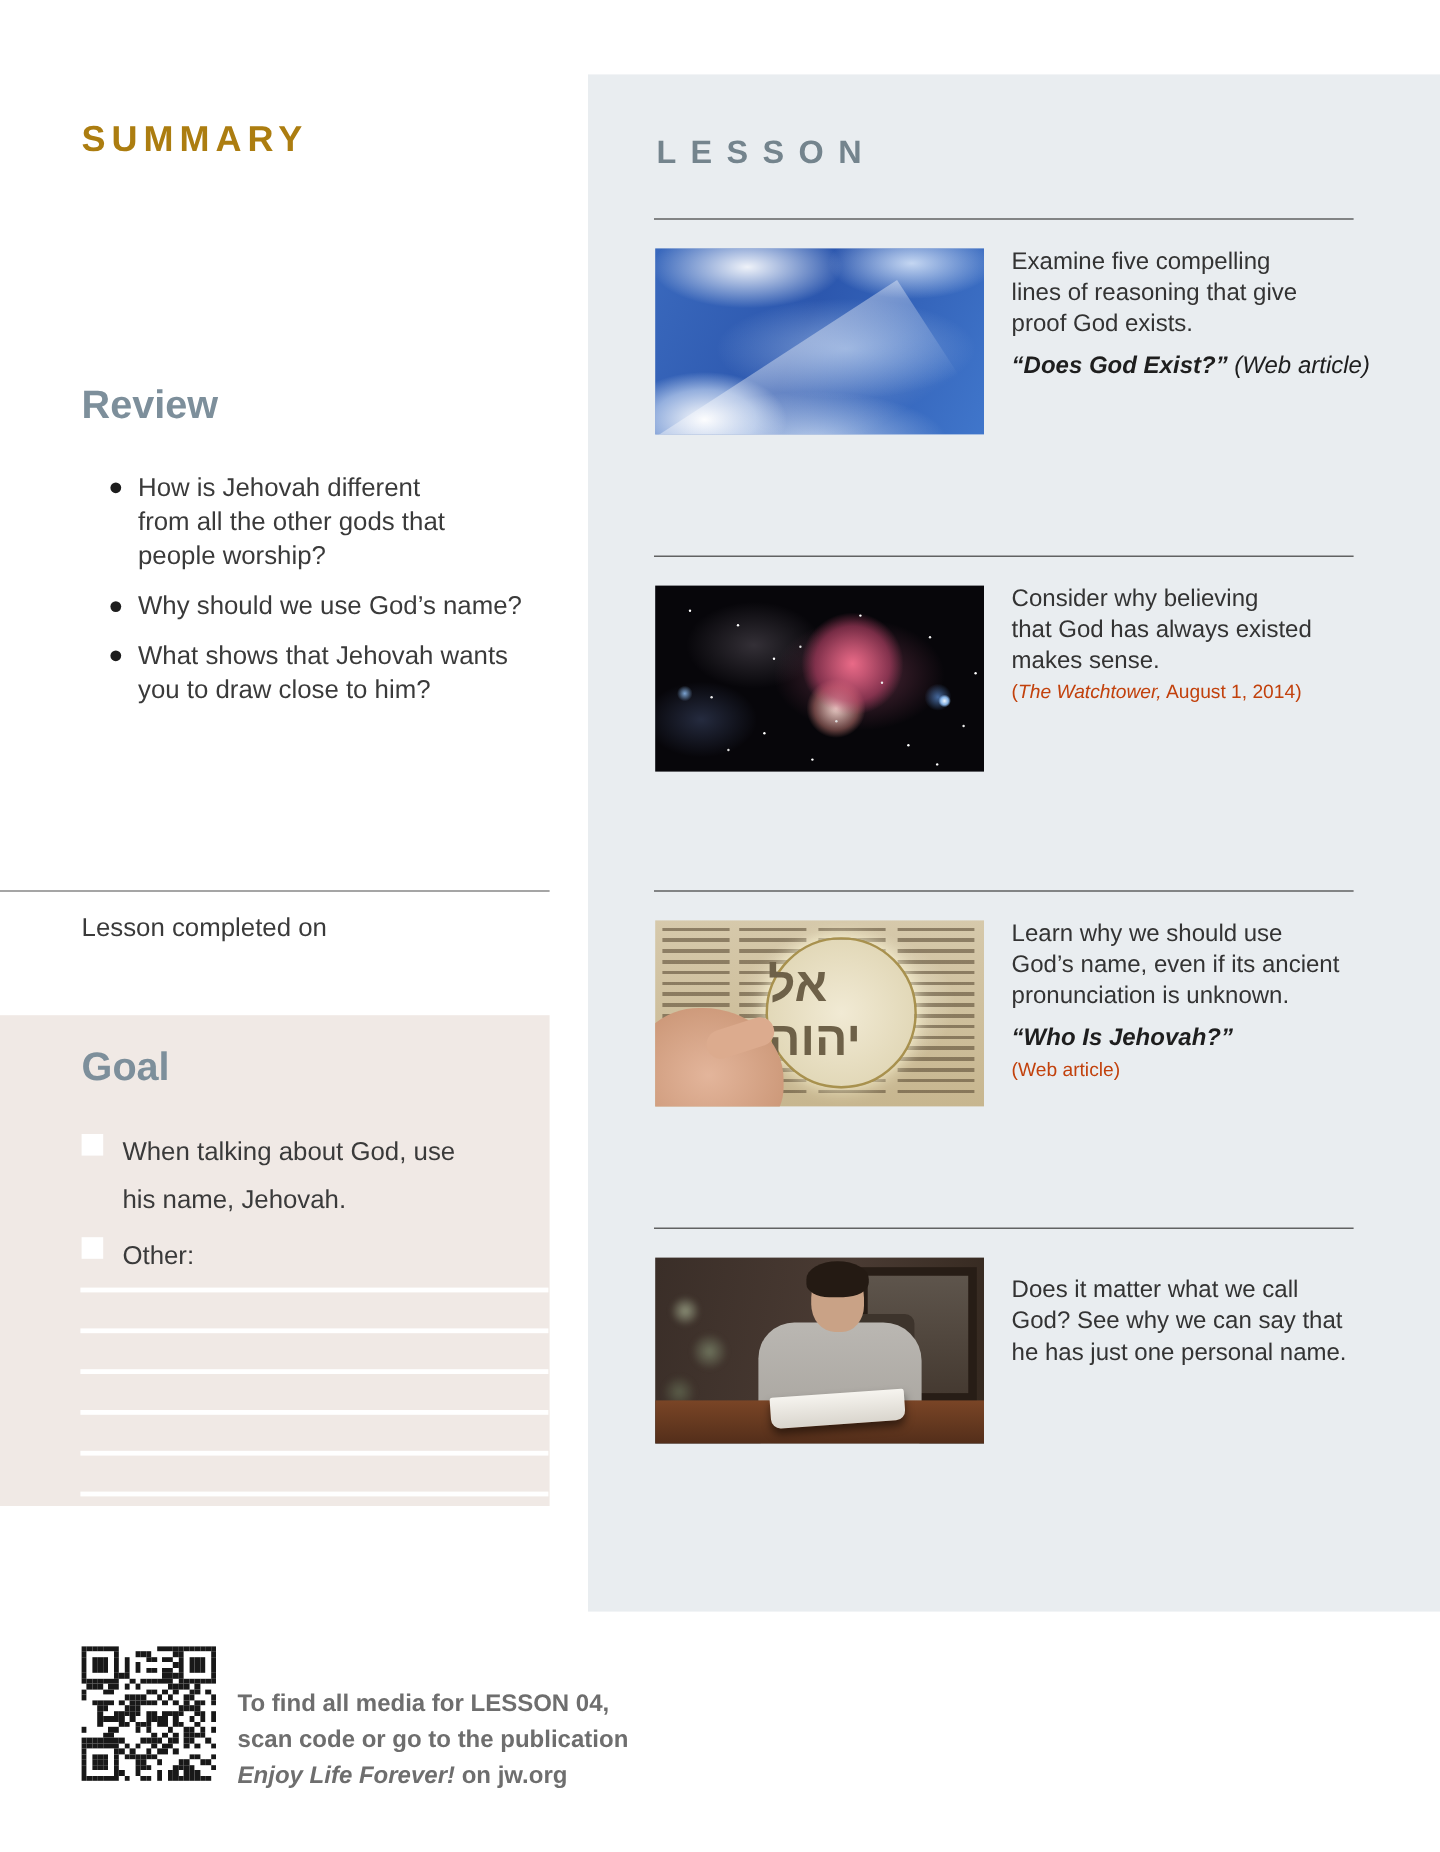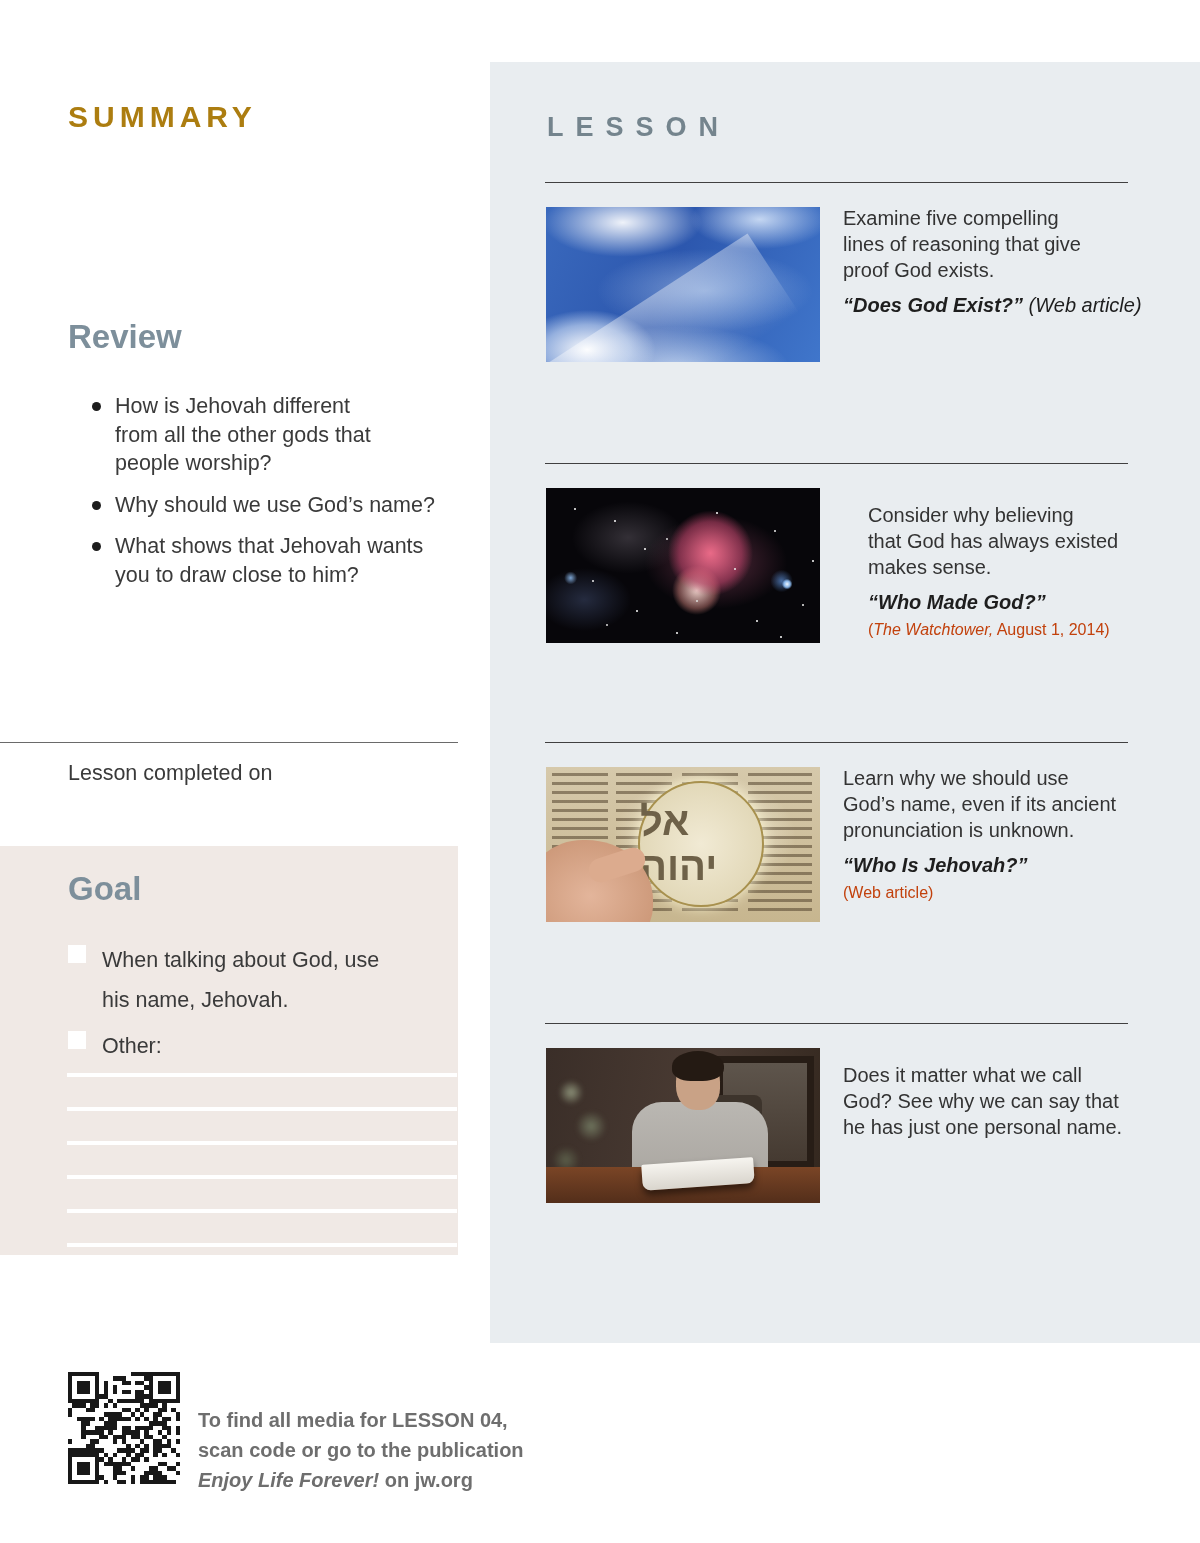--- a/index.html
+++ b/index.html
@@ -43,21 +43,21 @@
   .exp-img{position:absolute;left:56px;width:274px;height:155px;overflow:hidden;}
   .exp-text{position:absolute;left:353px;width:318px;}
   .exp-desc{font-size:20px;line-height:26px;color:#333333;}
   .exp-title{margin-top:9px;font-size:20px;line-height:27px;color:#1e1e1e;font-style:italic;}
   .exp-title b{font-weight:700;}
   .exp-title.oneline{white-space:nowrap;}
   .exp-src{font-size:16px;line-height:27px;color:#c2410c;}
 
   
   .rule1{top:120px;} .img1{top:145px;} .txt1{top:143px;}
-  .rule2{top:401px;} .img2{top:426px;} .txt2{top:440px;margin-left:25px;}
+  .rule2{top:401px;} .img2{top:426px;} .txt2{top:424px;}
   .rule3{top:680px;} .img3{top:705px;} .txt3{top:703px;}
   .rule4{top:961px;} .img4{top:986px;} .txt4{top:984px;margin-top:16px;}
 
   
   .img-sky{background:
     radial-gradient(ellipse 95px 55px at 15% 92%, rgba(255,255,255,.98), rgba(228,240,255,.55) 45%, transparent 72%),
     radial-gradient(ellipse 120px 52px at 28% 10%, rgba(255,255,255,.92), transparent 66%),
     radial-gradient(ellipse 105px 45px at 78% 8%, rgba(222,235,252,.85), transparent 66%),
     radial-gradient(ellipse 150px 58px at 58% 54%, rgba(198,220,248,.5), transparent 72%),
     radial-gradient(ellipse 160px 60px at 48% 104%, rgba(230,242,255,.7), transparent 70%),
@@ -807,21 +807,20 @@
       <div class="exp-desc">Examine five compelling<br>lines of reasoning that give<br>proof God exists.</div>
       <div class="exp-title oneline"><b>“Does God Exist?”</b><span> (Web article)</span></div>
     </div>
 
     <div class="exp-rule rule2"></div>
     <div class="exp-img img-nebula img2">
       <div class="stars"></div>
     </div>
     <div class="exp-text txt2">
       <div class="exp-desc">Consider why believing<br>that God has always existed<br>makes sense.</div>
-      <div class="exp-title"><b>“Who Made God?”</b></div>
       <div class="exp-src"><span>(</span><i>The Watchtower,</i><span> August 1, 2014)</span></div>
     </div>
 
     <div class="exp-rule rule3"></div>
     <div class="exp-img img-lens img3">
       <div class="hcol hc1"></div>
       <div class="hcol hc2"></div>
       <div class="hcol hc3"></div>
       <div class="hcol hc4"></div>
       <div class="lens-handle"></div>

